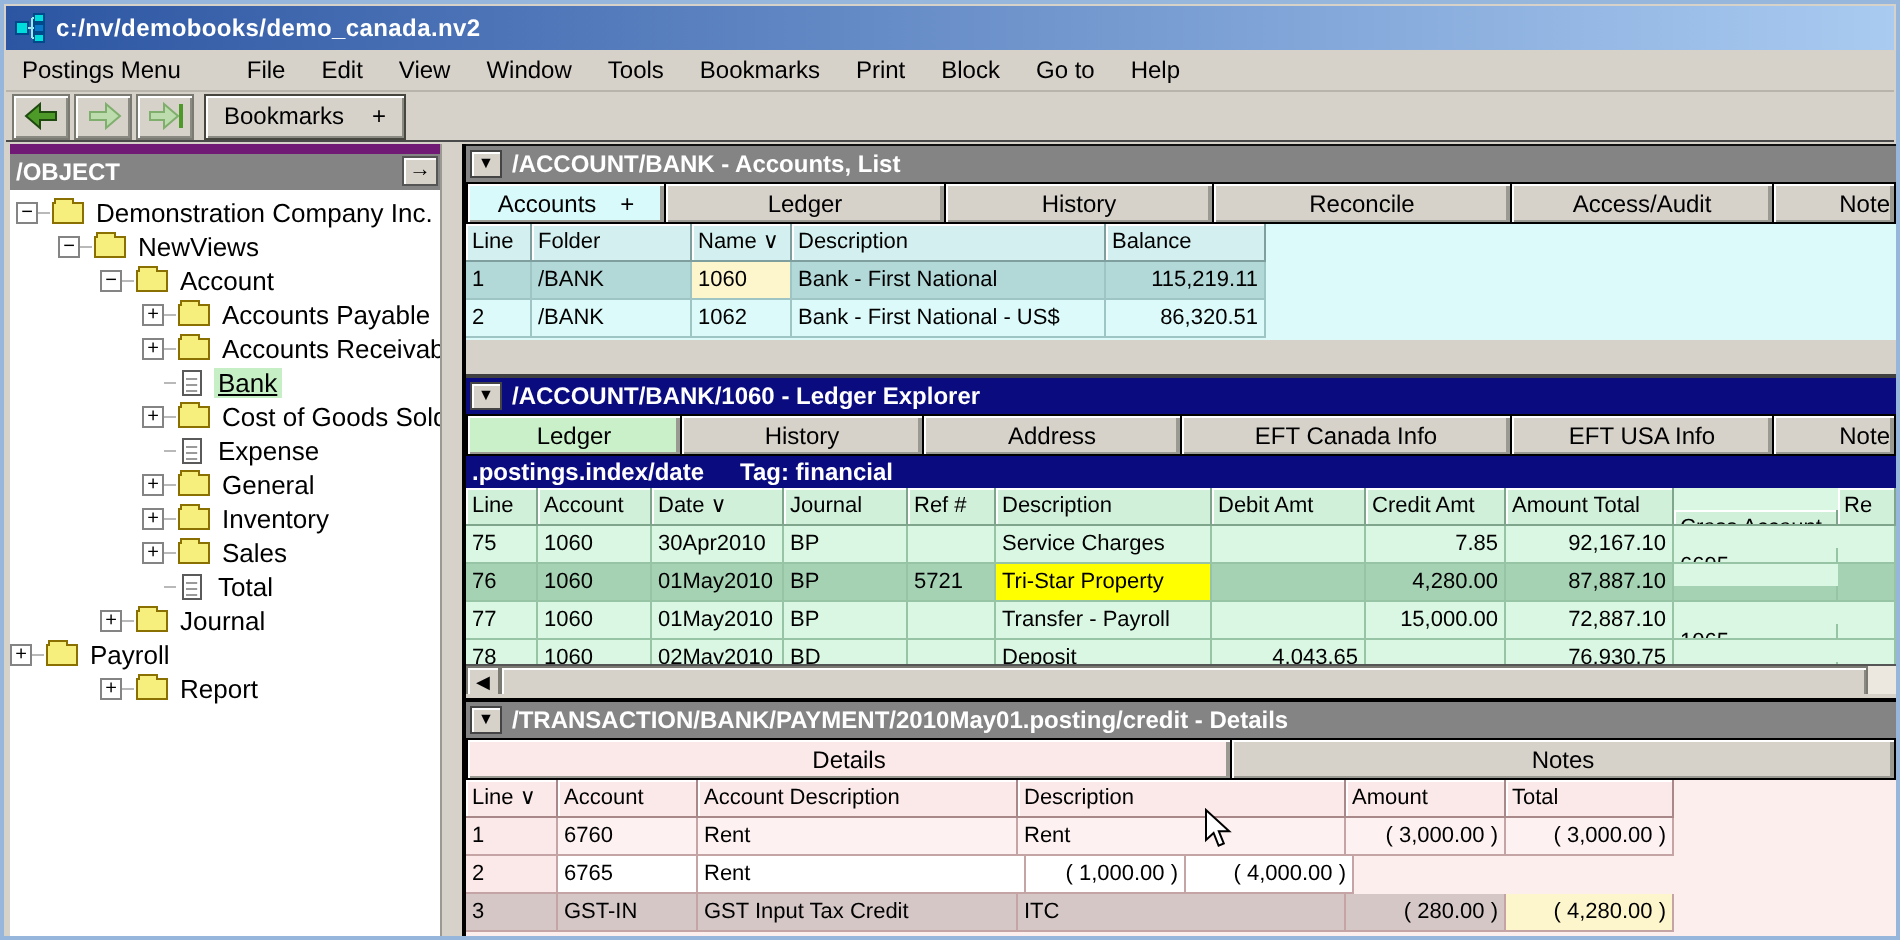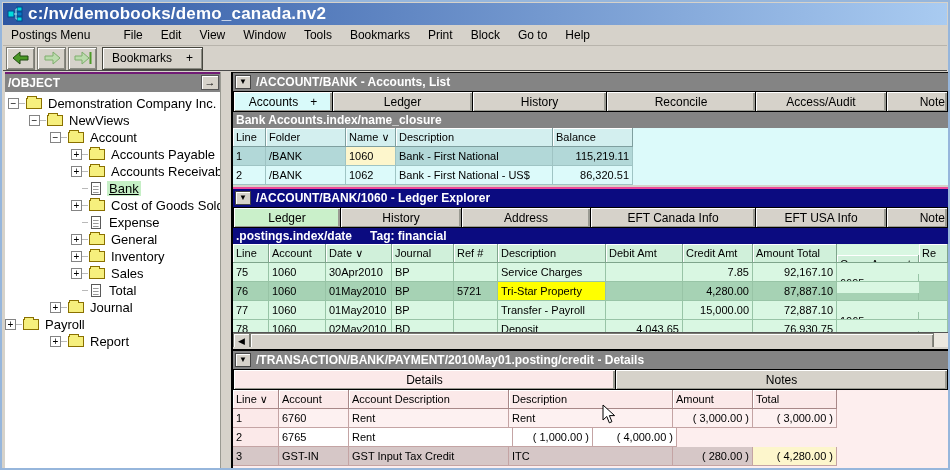--- a/index.html
+++ b/index.html
@@ -8,21 +8,21 @@
     position:relative; width:950px; height:470px;
     font-family:"Liberation Sans", sans-serif; color:#000;
     background:#d6d2ca; border:2px solid #96b6dc; overflow:hidden;
   }
   
   #titlebar {
     position:absolute; left:1px; top:1px; right:1px; height:22px;
     background:linear-gradient(to right, var(--title-grad-left,#2c55a2), var(--title-grad-right,#a9cbf1));
     display:flex; align-items:center; padding-left:4px; gap:5px;
   }
-  #titlebar .ttl { color:#fff; font-weight:bold; font-size:17px; letter-spacing:.2px; }
+  #titlebar .ttl { color:#fff; font-weight:bold; font-size:12px; letter-spacing:.2px; }
   
   #menubar {
     position:absolute; left:1px; top:23px; right:1px; height:21px;
     background:var(--chrome,#d6d2ca); display:flex; align-items:center;
     font-size:12px; border-bottom:1px solid #b8b4ac;
   }
   .mitem { padding:2px 9px; white-space:nowrap; }
   .mitem:first-child { padding-left:8px; padding-right:24px; }
   
   #toolbar {
@@ -37,21 +37,21 @@
   }
   #bookmarks-btn {
     margin-left:3px; height:23px; padding:0 9px; font-size:12px;
     background:var(--chrome,#d6d2ca); border:1px solid #46463e;
     box-shadow:inset 1px 1px 0 #fff, inset -1px -1px 0 #8a8a82;
     display:flex; align-items:center; gap:14px;
   }
   
   #tree-panel {
     position:absolute; left:3px; top:70px; width:215px; height:396px;
-    background:#fff; border-top:2px solid #701a75;
+    background:#fff; border-top:5px solid #701a75;
   }
   #tree-header {
     height:18px; background:var(--panel-title-gray,#848484); color:#fff;
     font-weight:bold; font-size:12px; display:flex; align-items:center;
     padding-left:3px; position:relative;
   }
   #tree-goto {
     position:absolute; right:1px; top:1px; width:18px; height:15px;
     background:var(--chrome,#d6d2ca); border:1px solid #555;
     box-shadow:inset 1px 1px 0 #fff; font-size:11px; line-height:13px;
@@ -88,21 +88,21 @@
   }
   
   #splitter {
     position:absolute; left:218px; top:70px; width:11px; height:400px;
     background:var(--chrome,#d6d2ca); border-left:1px solid #9a9a92;
   }
   
   #panels { position:absolute; left:229px; top:70px; right:0; bottom:0; border-left:2px solid #000; }
   .panel { position:absolute; left:0; right:0; overflow:hidden; }
   #panel-accounts { top:0; height:113px; border-top:1px solid #111; }
-  #panel-ledger   { top:115px; height:160px; border-top:2px solid #ec4899; }
+  #panel-ledger   { top:115px; height:160px; border-top:2px solid #404040; }
   #panel-details  { top:277px; height:123px; border-top:2px solid #000; background:var(--pink-bg,#fdeeee); }
   .ptitle {
     height:18px; color:#fff; font-weight:bold; font-size:12px;
     display:flex; align-items:center; gap:5px; padding-left:2px; white-space:nowrap;
   }
   .ptitle.gray { background:var(--panel-title-gray,#848484); }
   .ptitle.navy { background:var(--panel-title-navy,#0b0b80); }
   .drop-btn {
     width:16px; height:14px; background:var(--chrome,#d6d2ca); border:1px solid #444;
     box-shadow:inset 1px 1px 0 #fff; font-size:8px; line-height:12px; text-align:center; color:#000;
@@ -358,23 +358,20 @@
         <div class="tab" style="flex:0 0 150px">
             <span>Reconcile</span>
           </div>
         <div class="tab" style="flex:0 0 132px">
             <span>Access/Audit</span>
           </div>
         <div class="tab" style="flex:1; justify-content:flex-end; padding-right:2px">
             <span>Note</span>
           </div>
       </div>
-      <div class="subhead gray">
-        <span>Bank Accounts.index/name_closure</span>
-      </div>
       <div class="tbl" id="tbl-accounts">
         <div class="row hdr">
           <span class="cell c1-line">Line</span>
           <span class="cell c1-folder">Folder</span>
           <span class="cell c1-name">Name  ∨</span>
           <span class="cell c1-desc">Description</span>
           <span class="cell c1-bal">Balance</span>
           <span class="fill"></span>
         </div>
         <div class="row sel">

